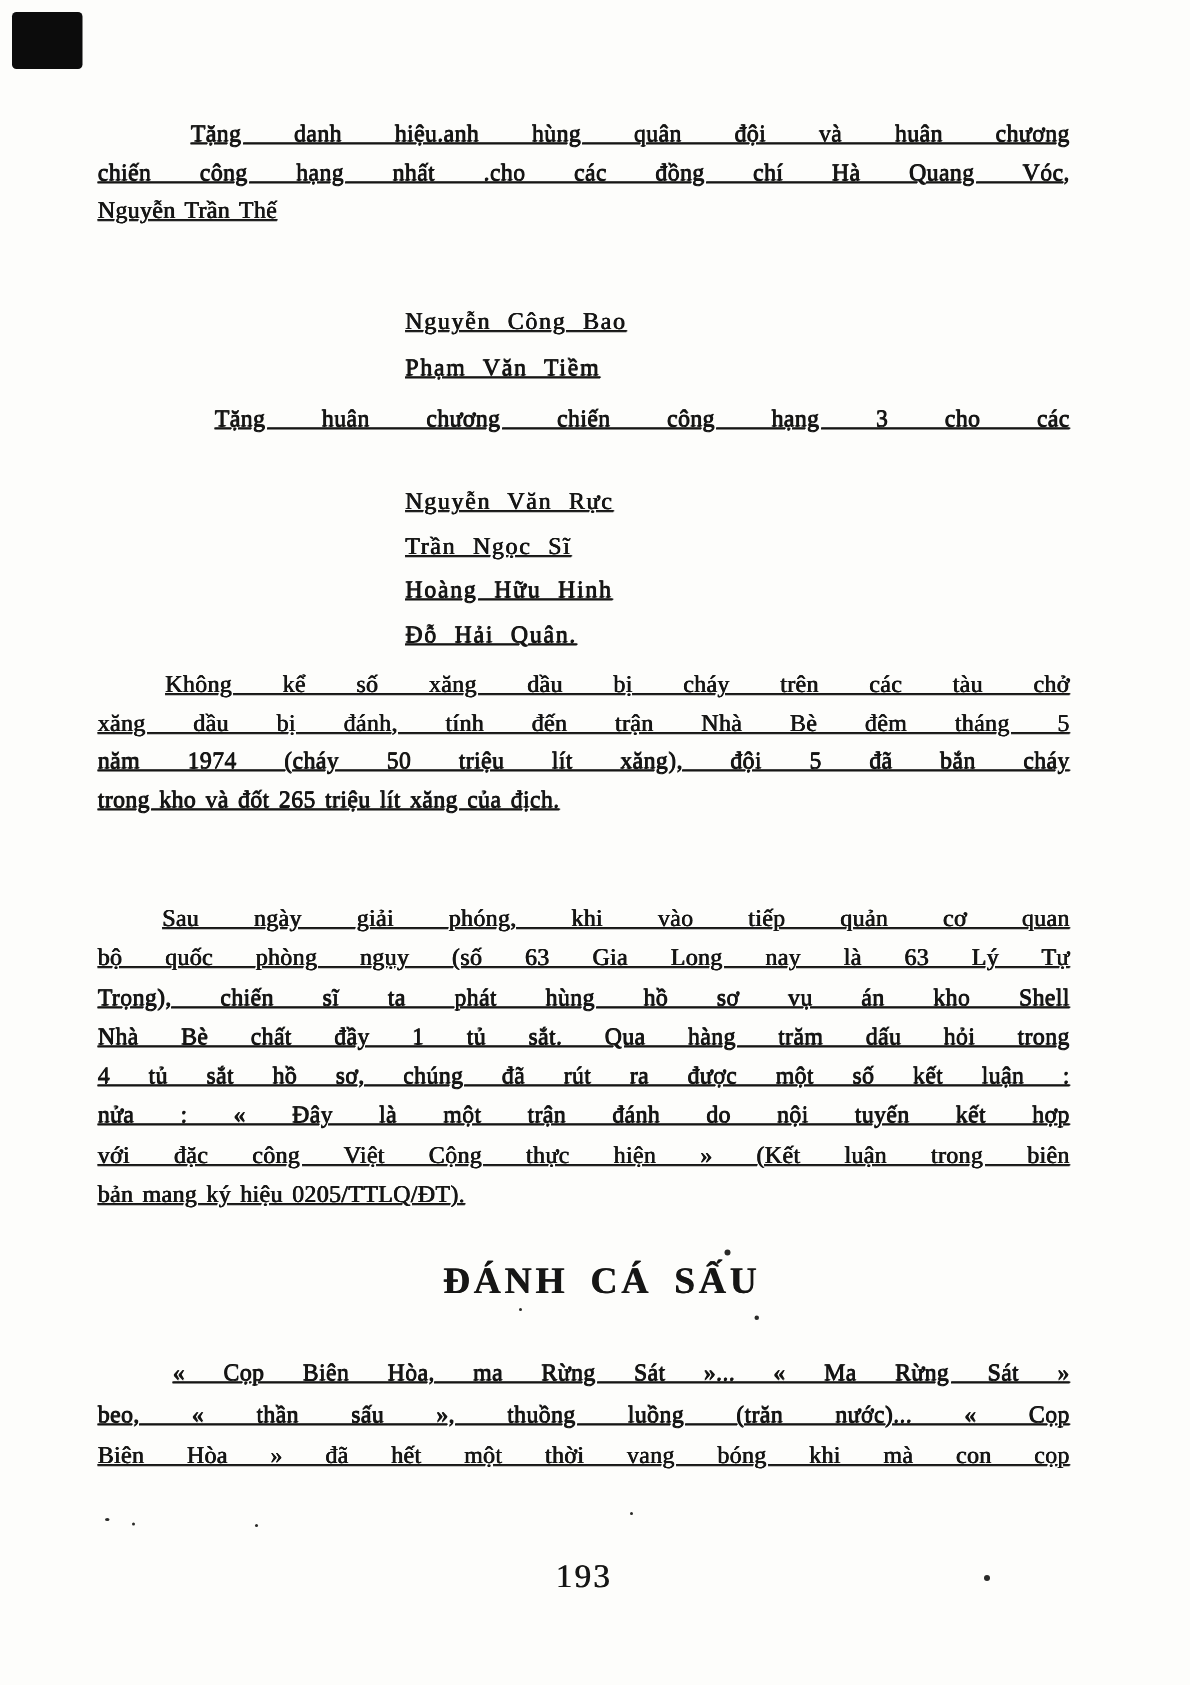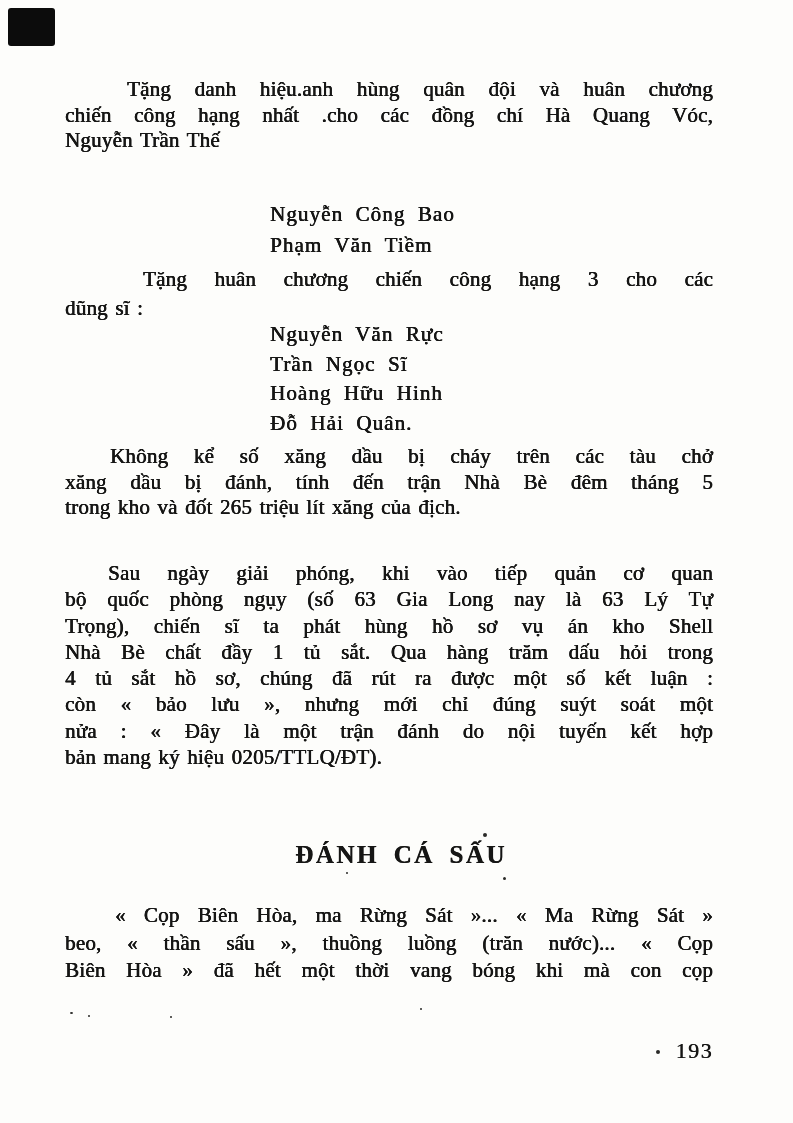--- a/index.html
+++ b/index.html
@@ -5,41 +5,42 @@
   html,body{margin:0;padding:0;}
   body{
     width:793px;height:1123px;position:relative;overflow:hidden;
     background:#fdfdfb;
     font-family:"Liberation Serif","DejaVu Serif",serif;
     color:#161615;
   }
   .page{position:absolute;left:0;top:0;width:793px;height:1123px;background:#fdfdfb;}
   .block{position:absolute;left:65px;width:648px;}
   .ln{
-    font-size:21px;
+    font-size:16px;
     word-spacing:2px;
     letter-spacing:0.2px;
     text-shadow:0.45px 0 0 currentColor, 0 0.35px 0 currentColor;
     white-space:normal;
+    text-decoration:underline;
   }
   .j{text-align:justify;text-align-last:justify;}
-  .ind43{text-indent:43px;} .ind45{text-indent:45px;} .ind50{text-indent:50px;}
+  .ind43{text-indent:43px;margin-top:40px;} .ind45{text-indent:45px;} .ind50{text-indent:50px;}
   .ind57{text-indent:57px;} .ind62{text-indent:62px;} .ind78{text-indent:78px;}
   .lh255{line-height:25.5px;} .lh263{line-height:26.3px;} .lh277{line-height:27.7px;}
   .lh29{line-height:29px;} .lh295{line-height:29.5px;} .lh31{line-height:31px;}
   .names{padding-left:205px;}
   .names .ln{letter-spacing:1.1px;word-spacing:6px;}
   .heading{
     text-align:center;text-indent:24px;
     font-weight:bold;font-size:25px;line-height:26px;
     letter-spacing:2.5px;word-spacing:6px;
     text-shadow:0.4px 0 0 currentColor;
   }
   .pagenum{
-    text-align:right;font-size:22px;line-height:24px;
+    text-align:center;font-size:22px;line-height:24px;
     letter-spacing:1.5px;
     text-shadow:0.5px 0 0 currentColor;
   }
   .scan-mark{
     position:absolute;left:8px;top:8px;width:47px;height:38px;
     background:#0c0c0c;border-radius:3px;
   }
   .spk{position:absolute;background:#2a2a28;border-radius:50%;}
   .s1{left:483px;top:833px;width:4px;height:4px;}
   .s2{left:503px;top:877px;width:3px;height:3px;}
@@ -64,44 +65,44 @@
   </div>
 
 
   <div class="block names lh31" style="top:199px">
     <div class="ln">Nguyễn Công Bao</div>
     <div class="ln">Phạm Văn Tiềm</div>
   </div>
 
   <div class="block lh29" style="top:265px">
     <div class="ln j ind78">Tặng huân chương chiến công hạng 3 cho các</div>
-    <div class="ln">dũng sĩ :</div>
   </div>
 
   <div class="block names lh295" style="top:320px">
     <div class="ln">Nguyễn Văn Rực</div>
     <div class="ln">Trần Ngọc Sĩ</div>
     <div class="ln">Hoàng Hữu Hinh</div>
     <div class="ln">Đỗ Hải Quân.</div>
   </div>
 
   <div class="block lh255" style="top:444px">
     <div class="ln j ind45">Không kể số xăng dầu bị cháy trên các tàu chở</div>
     <div class="ln j">xăng dầu bị đánh, tính đến trận Nhà Bè đêm tháng 5</div>
+    <div class="ln j">năm 1974 (cháy 50 triệu lít xăng), đội 5 đã bắn cháy</div>
     <div class="ln">trong kho và đốt 265 triệu lít xăng của địch.</div>
   </div>
 
   <div class="block lh263" style="top:560px">
     <div class="ln j ind43">Sau ngày giải phóng, khi vào tiếp quản cơ quan</div>
     <div class="ln j">bộ quốc phòng ngụy (số 63 Gia Long nay là 63 Lý Tự</div>
     <div class="ln j">Trọng), chiến sĩ ta phát hùng hồ sơ vụ án kho Shell</div>
     <div class="ln j">Nhà Bè chất đầy 1 tủ sắt. Qua hàng trăm dấu hỏi trong</div>
     <div class="ln j">4 tủ sắt hồ sơ, chúng đã rút ra được một số kết luận :</div>
-    <div class="ln j">còn « bảo lưu », nhưng mới chỉ đúng suýt soát một</div>
     <div class="ln j">nửa : « Đây là một trận đánh do nội tuyến kết hợp</div>
+    <div class="ln j">với đặc công Việt Cộng thực hiện » (Kết luận trong biên</div>
     <div class="ln">bản mang ký hiệu 0205/TTLQ/ĐT).</div>
   </div>
 
   <div class="block heading" style="top:842px">ĐÁNH CÁ SẤU</div>
 
   <div class="block lh277" style="top:902px">
     <div class="ln j ind50">« Cọp Biên Hòa, ma Rừng Sát »... « Ma Rừng Sát »</div>
     <div class="ln j">beo, « thần sấu », thuồng luồng (trăn nước)... « Cọp</div>
     <div class="ln j">Biên Hòa » đã hết một thời vang bóng khi mà con cọp</div>
   </div>

